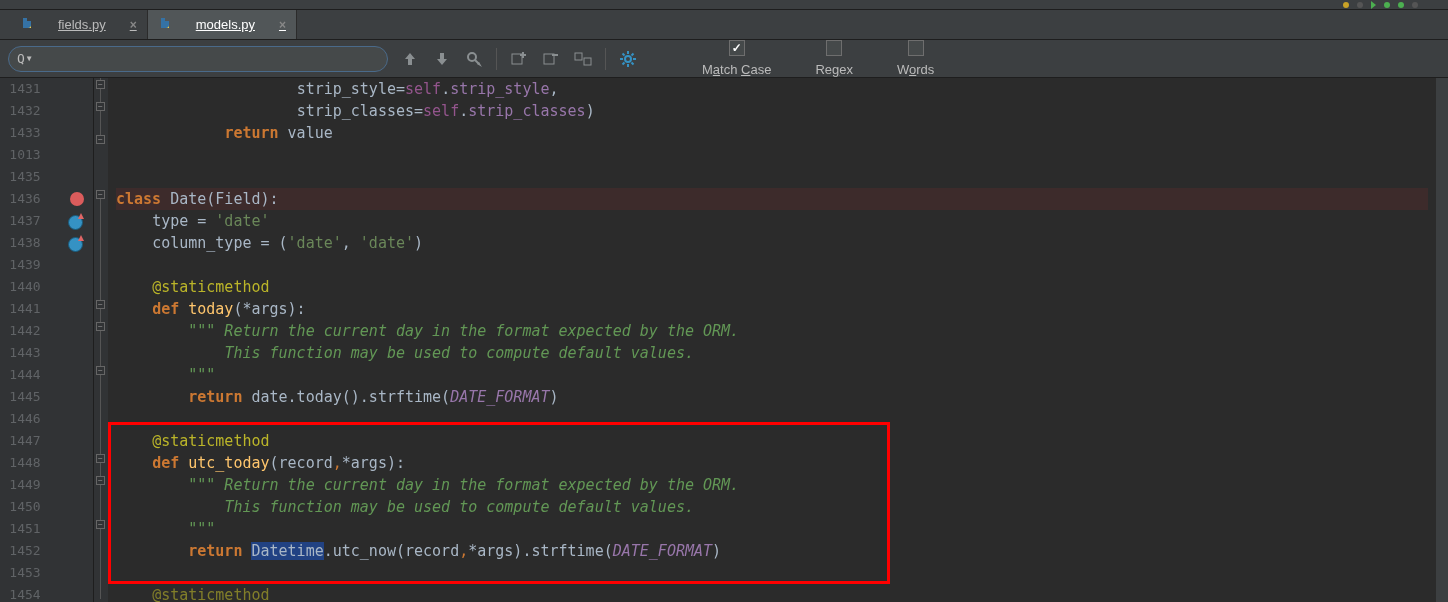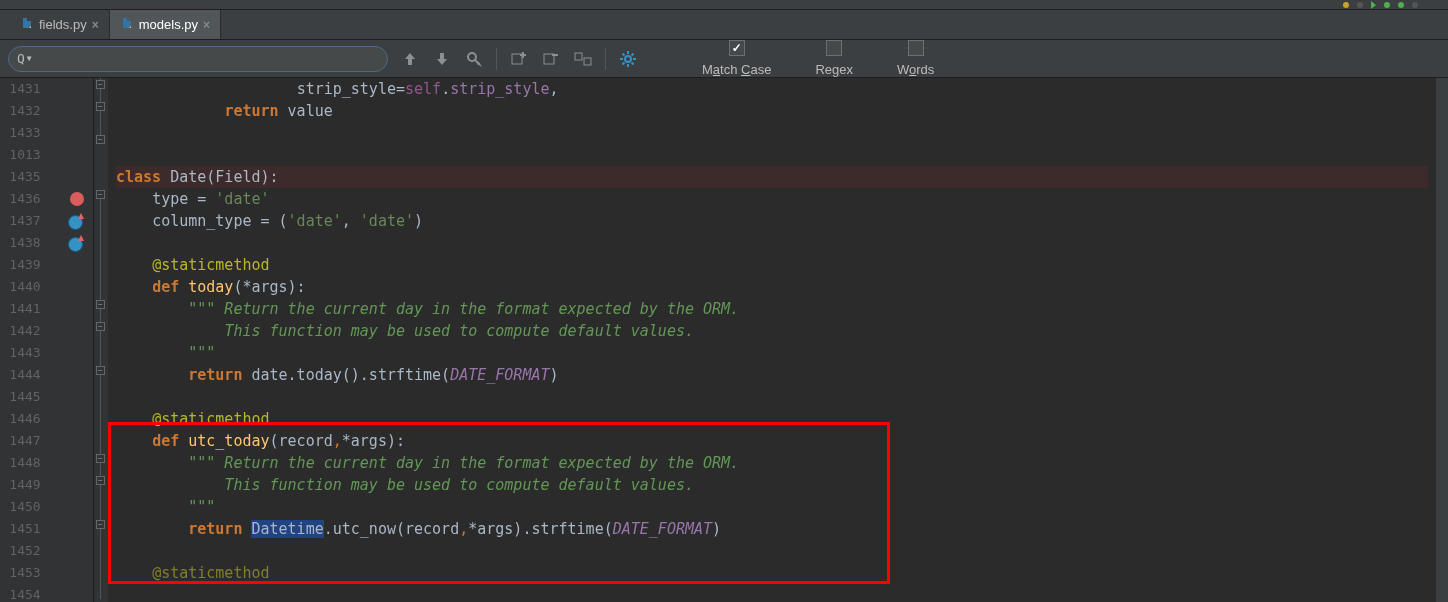--- a/index.html
+++ b/index.html
@@ -32,27 +32,28 @@
   background: #3c3f41;
   display: flex;
   align-items: stretch;
   padding-left: 10px;
   border-bottom: 1px solid #1e1e1e;
 }
 .tab {
   display: flex;
   align-items: center;
   padding: 0 10px;
-  gap: 5px;
+  gap: 24px;
   color: #bbbbbb;
   font-family: "Dialog", sans-serif;
   font-size: 13px;
   border-right: 1px solid #2b2b2b;
   background: #3c3f41;
   cursor: pointer;
+  text-decoration: underline;
 }
 .tab.active { background: #515658; color: #ffffff; }
 .tab .pyicon {
   width: 14px; height: 14px;
   display: inline-flex; align-items: center; justify-content: center;
 }
 .tab .close-x {
   color: #888; font-size: 12px; font-weight: bold;
 }
 .toolbar {
@@ -318,20 +319,21 @@
     <div class="fold-line" style="top:121px;height:400px"></div>
     <div class="fold-mark" style="top:222px">−</div>
     <div class="fold-mark" style="top:244px">−</div>
     <div class="fold-mark" style="top:288px">−</div>
     <div class="fold-mark" style="top:376px">−</div>
     <div class="fold-mark" style="top:398px">−</div>
     <div class="fold-mark" style="top:442px">−</div>
   </div>
   <div class="code">
     <div class="line"><span>                    </span><span class="id">strip_style</span><span>=</span><span class="self">self</span><span>.</span><span class="attr">strip_style</span><span>,</span></div>
+    <div class="line"><span>                    </span><span class="id">strip_classes</span><span>=</span><span class="self">self</span><span>.</span><span class="attr">strip_classes</span><span>)</span></div>
     <div class="line"><span>            </span><span class="kw">return</span><span> value</span></div>
     <div class="line"> </div>
     <div class="line"> </div>
     <div class="line hl-line"><span></span><span class="kw">class</span><span> </span><span class="cls">Date</span><span>(Field):</span></div>
     <div class="line"><span>    </span><span>type = </span><span class="str">'date'</span></div>
     <div class="line"><span>    </span><span>column_type = (</span><span class="str">'date'</span><span>, </span><span class="str">'date'</span><span>)</span></div>
     <div class="line"> </div>
     <div class="line"><span>    </span><span class="dec">@staticmethod</span></div>
     <div class="line"><span>    </span><span class="kw">def</span><span> </span><span class="fn">today</span><span>(*args):</span></div>
     <div class="line"><span>        </span><span class="doc">""" Return the current day in the format expected by the ORM.</span></div>

